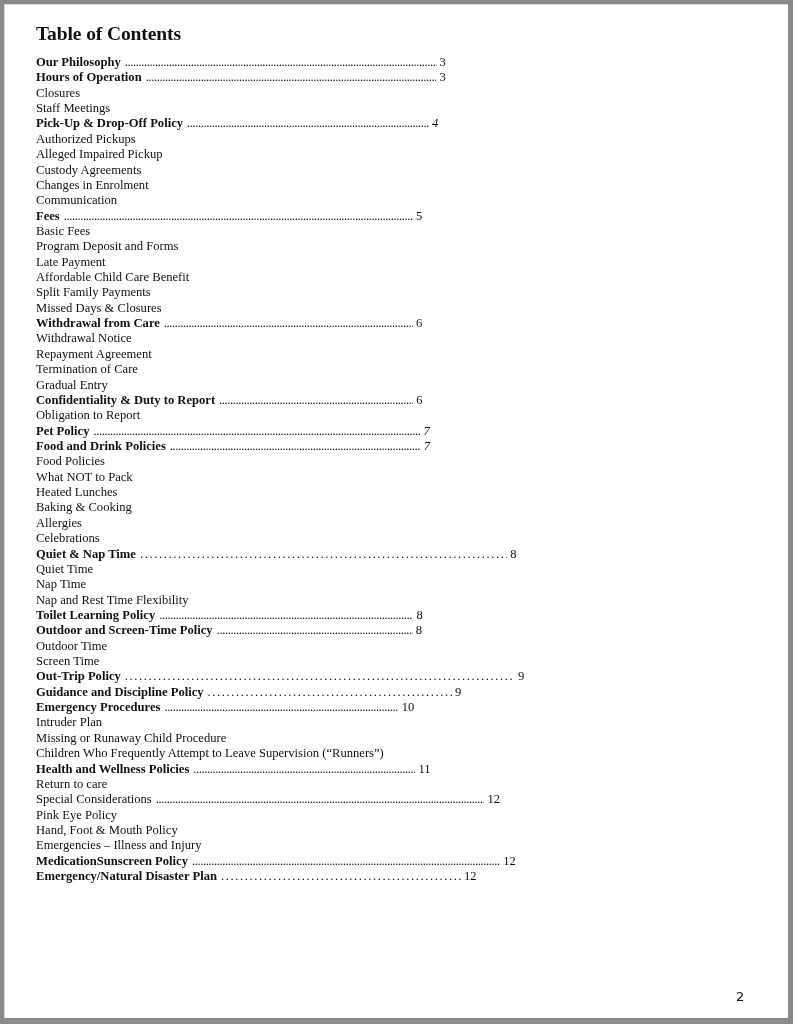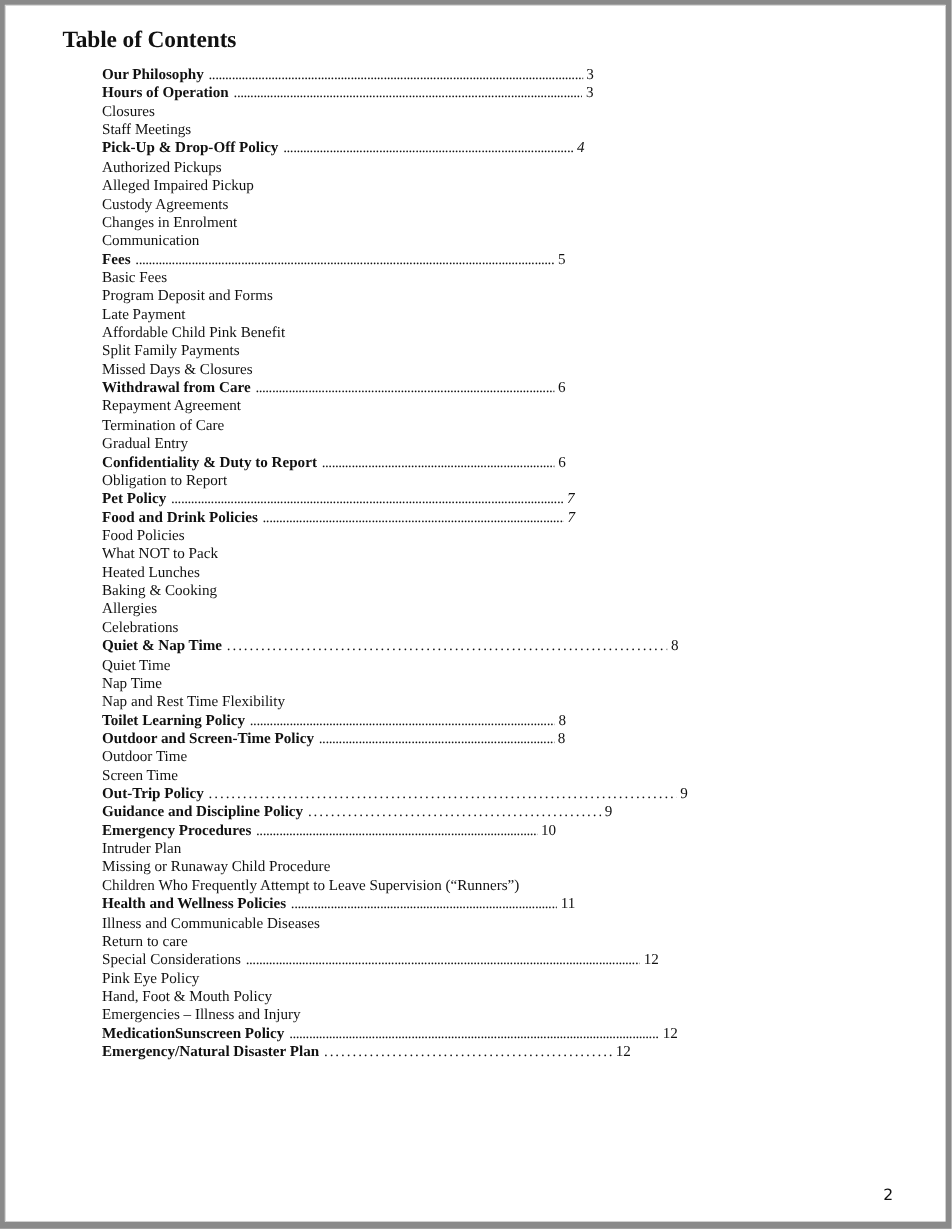--- a/index.html
+++ b/index.html
@@ -11,42 +11,41 @@
   }
   .page {
     position: absolute;
     left: 4px; top: 4px;
     width: 784px; height: 1014px;
     background: #ffffff;
     box-shadow: 1px 1px 0 #d9d9d9 inset;
   }
   .content {
     position: absolute;
-    left: 48px; top: 18px;
+    left: 32px; top: 18px;
     font-family: "DejaVu Serif", "Liberation Serif", serif;
     color: #111;
   }
   .title {
     font-family: "Liberation Serif", "DejaVu Serif", serif;
     font-weight: bold;
     font-size: 19.5px;
     line-height: 24px;
     margin: 0 0 9px 0;
     letter-spacing: -0.1px;
   }
   .toc { list-style: none; margin: 0; padding: 0; }
   .toc li {
     font-family: "Liberation Serif", "DejaVu Serif", serif;
     font-size: 12.6px;
     line-height: 15.37px;
     height: 15.37px;
     white-space: nowrap;
     display: flex;
     align-items: baseline;
-    margin-left: 33px;
   }
   .toc li.bold .label { font-weight: bold; }
   .leader {
     display: inline-block;
     overflow: hidden;
     white-space: nowrap;
     color: #111;
     margin-left: 4px;
     letter-spacing: -0.4px;
   }
@@ -112,34 +111,37 @@
         <li>
           <span class="label">Basic Fees</span>
         </li>
         <li>
           <span class="label">Program Deposit and Forms</span>
         </li>
         <li>
           <span class="label">Late Payment</span>
         </li>
         <li>
-          <span class="label">Affordable Child Pink Benefit</span>
+          <span class="label">Affordable Child Care Benefit</span>
         </li>
         <li>
           <span class="label">Split Family Payments</span>
         </li>
         <li>
           <span class="label">Missed Days &amp; Closures</span>
         </li>
         <li class="bold">
           <span class="label">Withdrawal from Care</span>
           <span class="leader" style="width: 249.2px;">........................................................................................................................................................................................................</span>
           <span class="page-num">6</span>
         </li>
         <li>
+          <span class="label">Withdrawal Notice</span>
+        </li>
+        <li>
           <span class="label">Repayment Agreement</span>
         </li>
         <li>
           <span class="label">Termination of Care</span>
         </li>
         <li>
           <span class="label">Gradual Entry</span>
         </li>
         <li class="bold">
           <span class="label">Confidentiality &amp; Duty to Report</span>
@@ -228,23 +230,20 @@
         <li>
           <span class="label">Missing or Runaway Child Procedure</span>
         </li>
         <li>
           <span class="label">Children Who Frequently Attempt to Leave Supervision (“Runners”)</span>
         </li>
         <li class="bold">
           <span class="label">Health and Wellness Policies</span>
           <span class="leader" style="width: 222.04px;">........................................................................................................................................................................................................</span>
           <span class="page-num">11</span>
-        </li>
-        <li>
-          <span class="label">Illness and Communicable Diseases</span>
         </li>
         <li>
           <span class="label">Return to care</span>
         </li>
         <li>
           <span class="label">Special Considerations</span>
           <span class="leader" style="width: 328.6px;">........................................................................................................................................................................................................</span>
           <span class="page-num">12</span>
         </li>
         <li>

